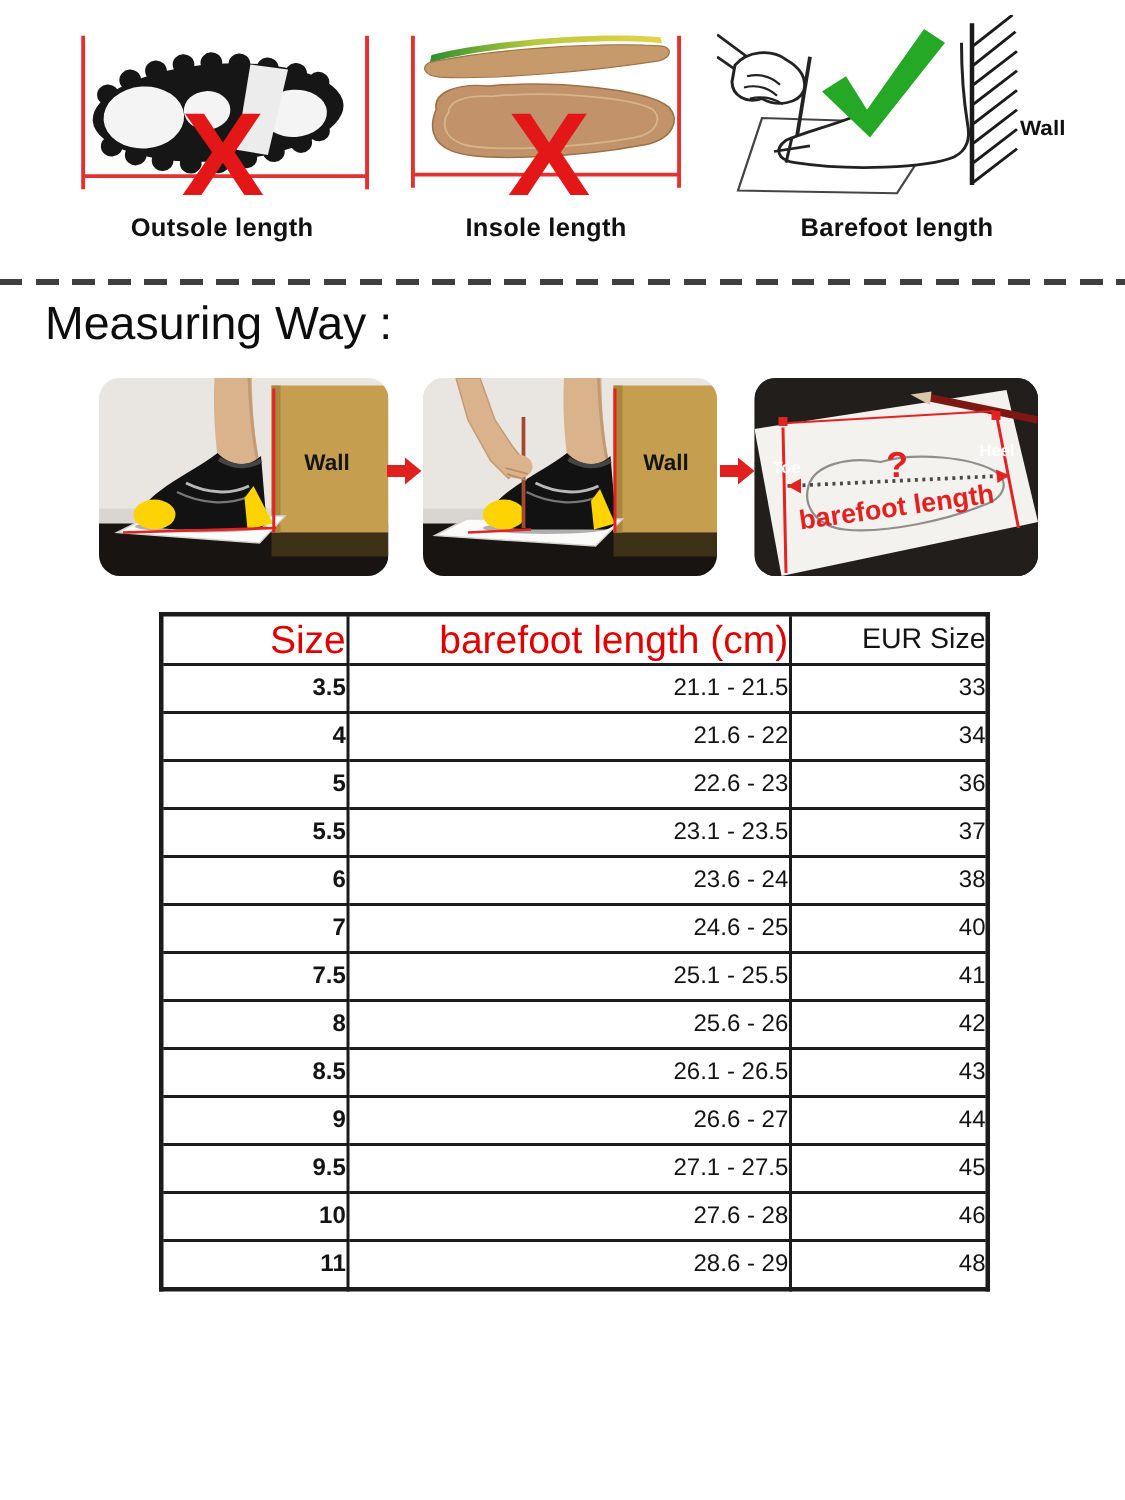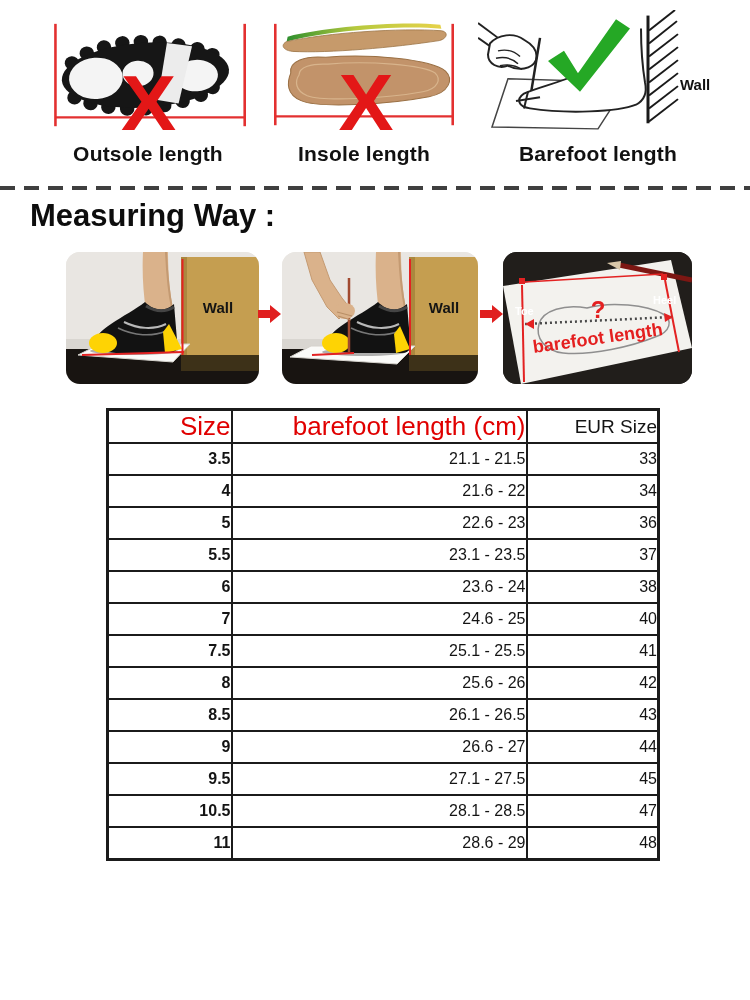--- a/index.html
+++ b/index.html
@@ -1,28 +1,28 @@
 <!DOCTYPE html>
 <html><head>
 <meta charset="utf-8">
 <style>
   html,body{margin:0;padding:0;background:#fff;}
   .canvas{position:relative;width:750px;height:1000px;background:#fff;overflow:hidden;
           font-family:"Liberation Sans","DejaVu Sans",sans-serif;color:#141414;}
   figure{margin:0;padding:0;}
   .method{position:absolute;top:14px;text-align:center;}
   .method svg{display:block;}
-  .method figcaption{font-size:21px;font-weight:700;color:#111;margin-top:2px;letter-spacing:.2px;}
+  .method figcaption{font-size:17px;font-weight:700;color:#111;margin-top:2px;letter-spacing:.2px;}
   #m-outsole{left:42px;width:212px;}
   #m-insole{left:266px;width:196px;}
   #m-barefoot{left:478px;width:240px;top:10px;}
   .xmark{font-size:80px;font-weight:700;fill:#e31717;}
   .divider{position:absolute;left:0;top:186px;width:750px;height:4px;
            background:repeating-linear-gradient(90deg,#3f3f3f 0 15px,transparent 15px 24px);}
-  .heading{position:absolute;left:30px;top:198px;margin:0;font-size:31px;font-weight:700;color:#0d0d0d;}
+  .heading{position:absolute;left:30px;top:198px;margin:0;font-size:31px;font-weight:400;color:#0d0d0d;}
   .photo{position:absolute;top:252px;height:132px;border-radius:14px;overflow:hidden;background:#e9e6e2;}
   .photo svg{display:block;}
   #photo1{left:66px;width:193px;}
   #photo2{left:282px;width:196px;}
   #photo3{left:503px;width:189px;background:#211e1b;}
   .arrow{position:absolute;top:304px;width:24px;height:20px;}
   #arrow1{left:258px;}
   #arrow2{left:480px;}
   .size-table{position:absolute;left:106px;top:408px;width:551px;border-collapse:collapse;
               table-layout:fixed;border:3px solid #1b1b1b;}
@@ -287,23 +287,23 @@
           <td>9</td>
           <td>26.6 - 27</td>
           <td>44</td>
         </tr>
         <tr>
           <td>9.5</td>
           <td>27.1 - 27.5</td>
           <td>45</td>
         </tr>
         <tr>
-          <td>10.5</td>
-          <td>28.1 - 28.5</td>
-          <td>47</td>
+          <td>10</td>
+          <td>27.6 - 28</td>
+          <td>46</td>
         </tr>
         <tr>
           <td>11</td>
           <td>28.6 - 29</td>
           <td>48</td>
         </tr>
       </tbody>
   </table>
 
 </div>

